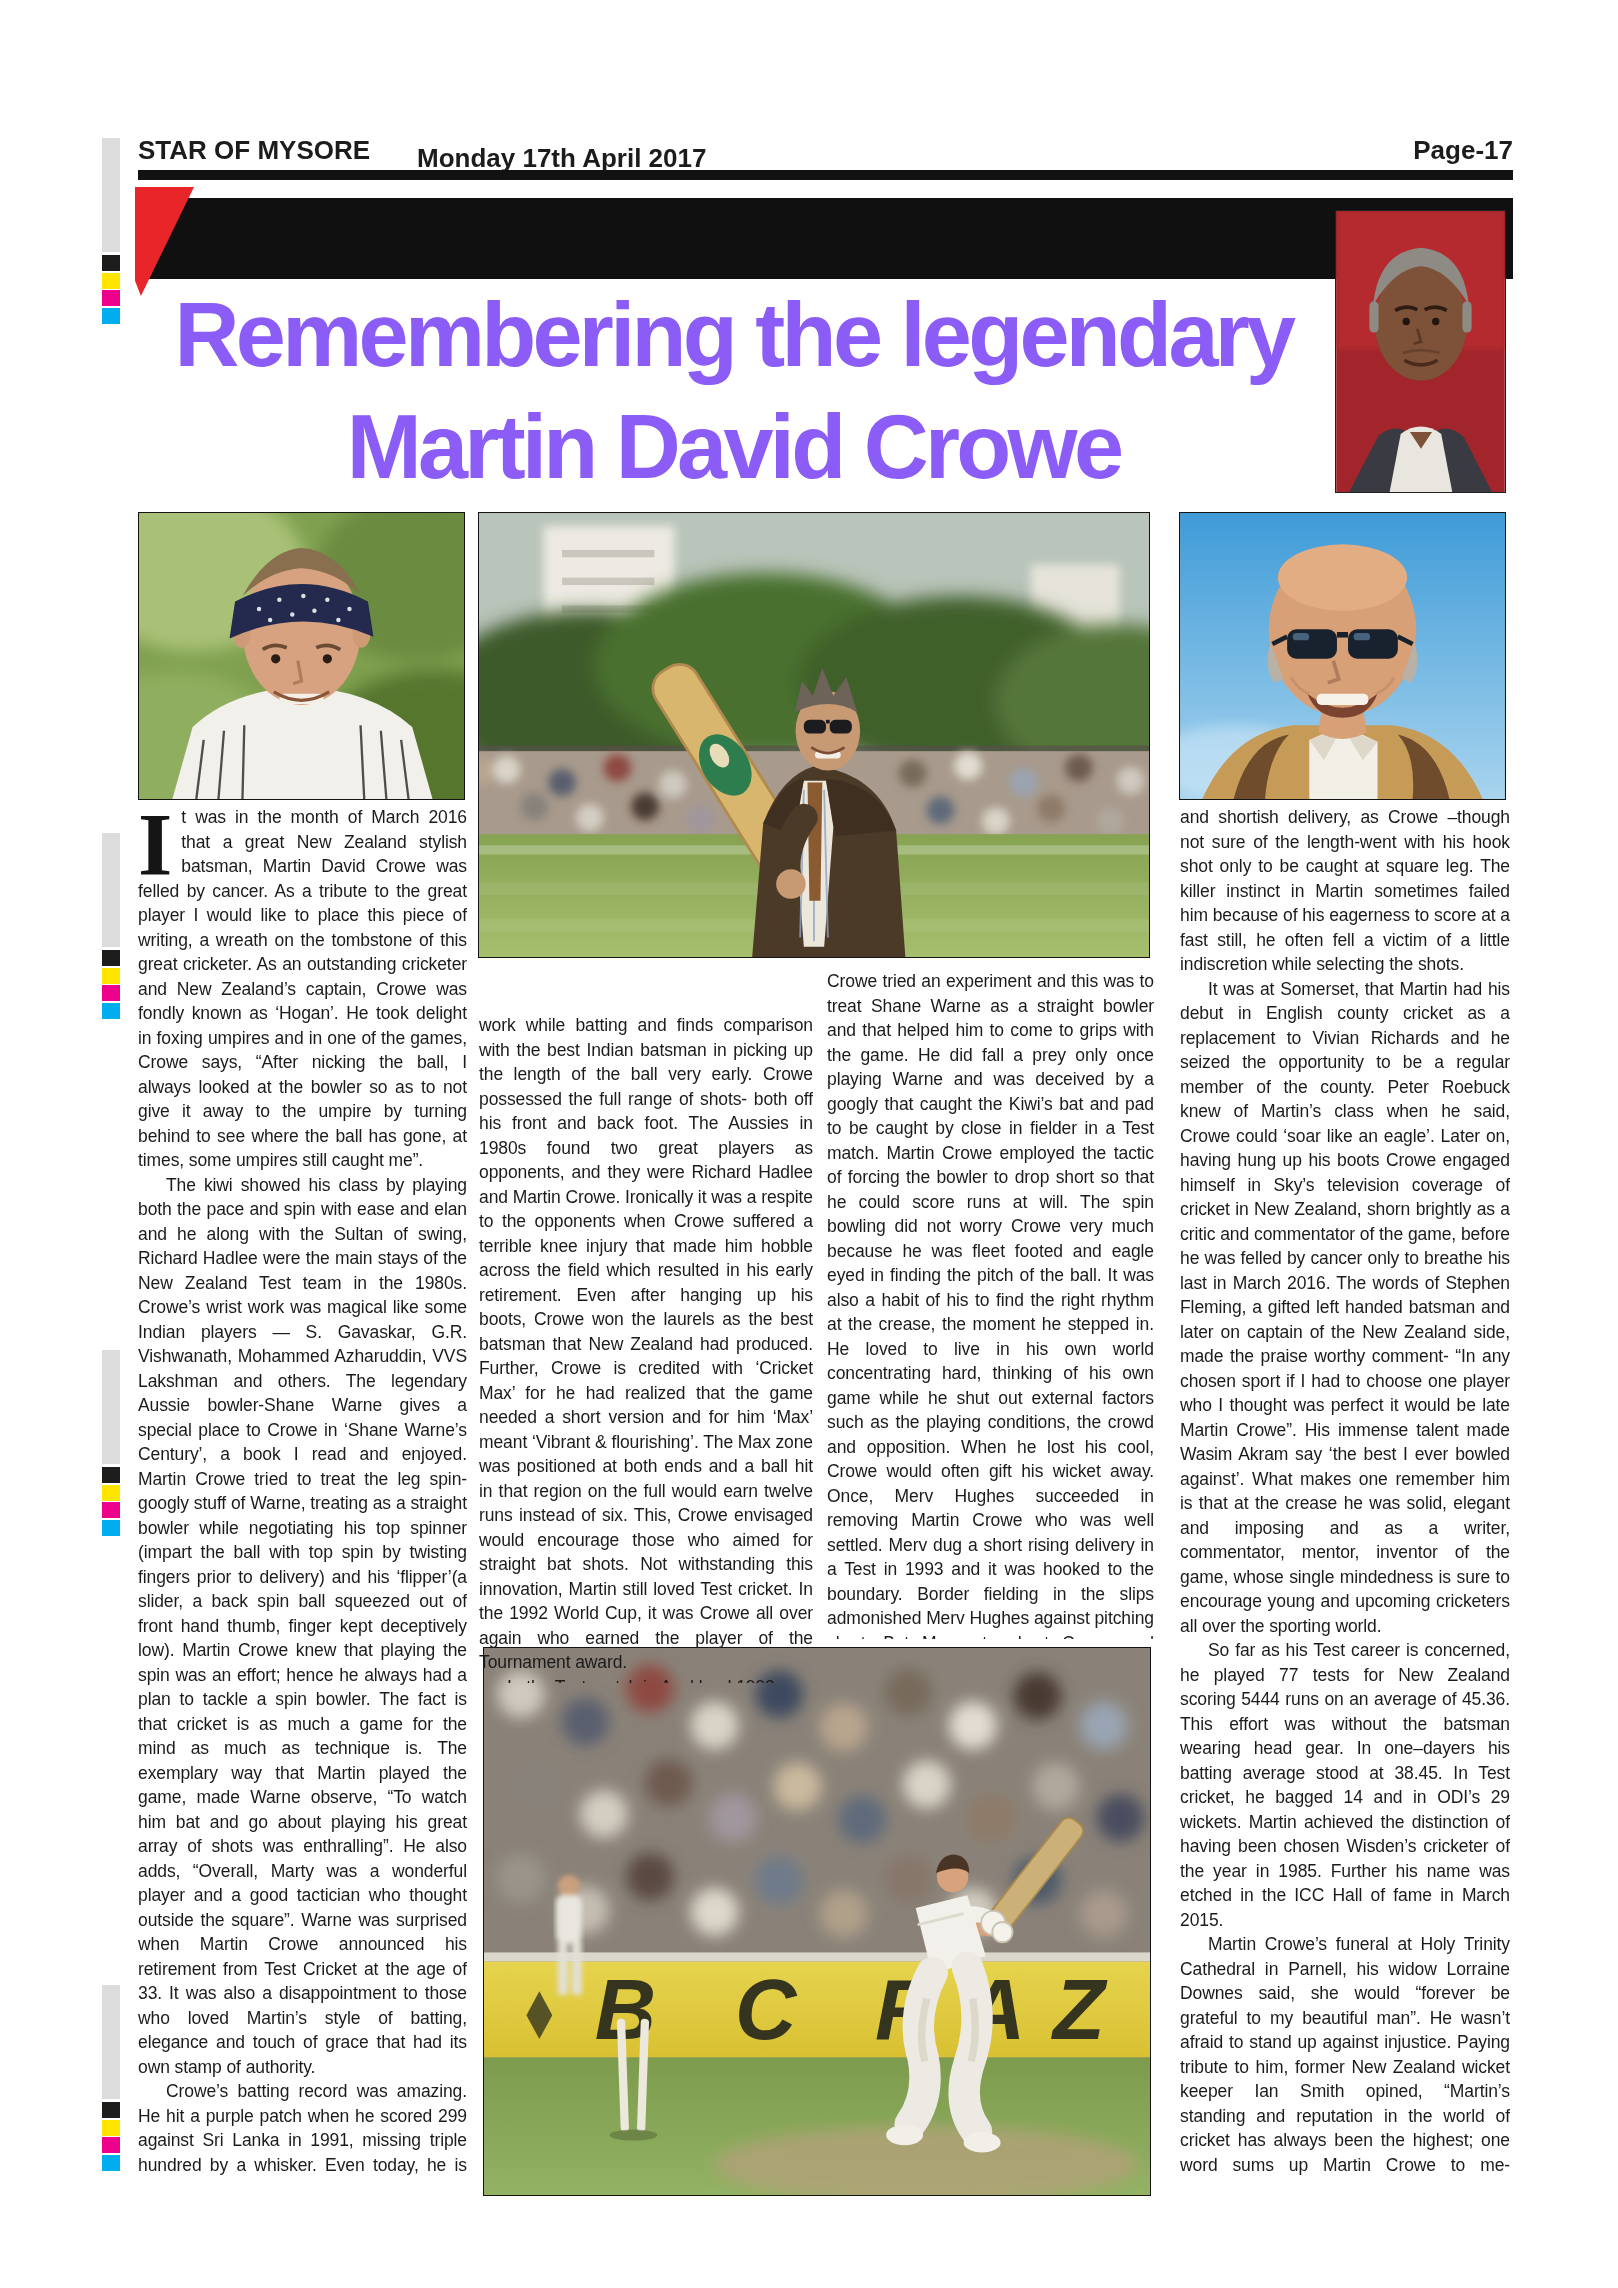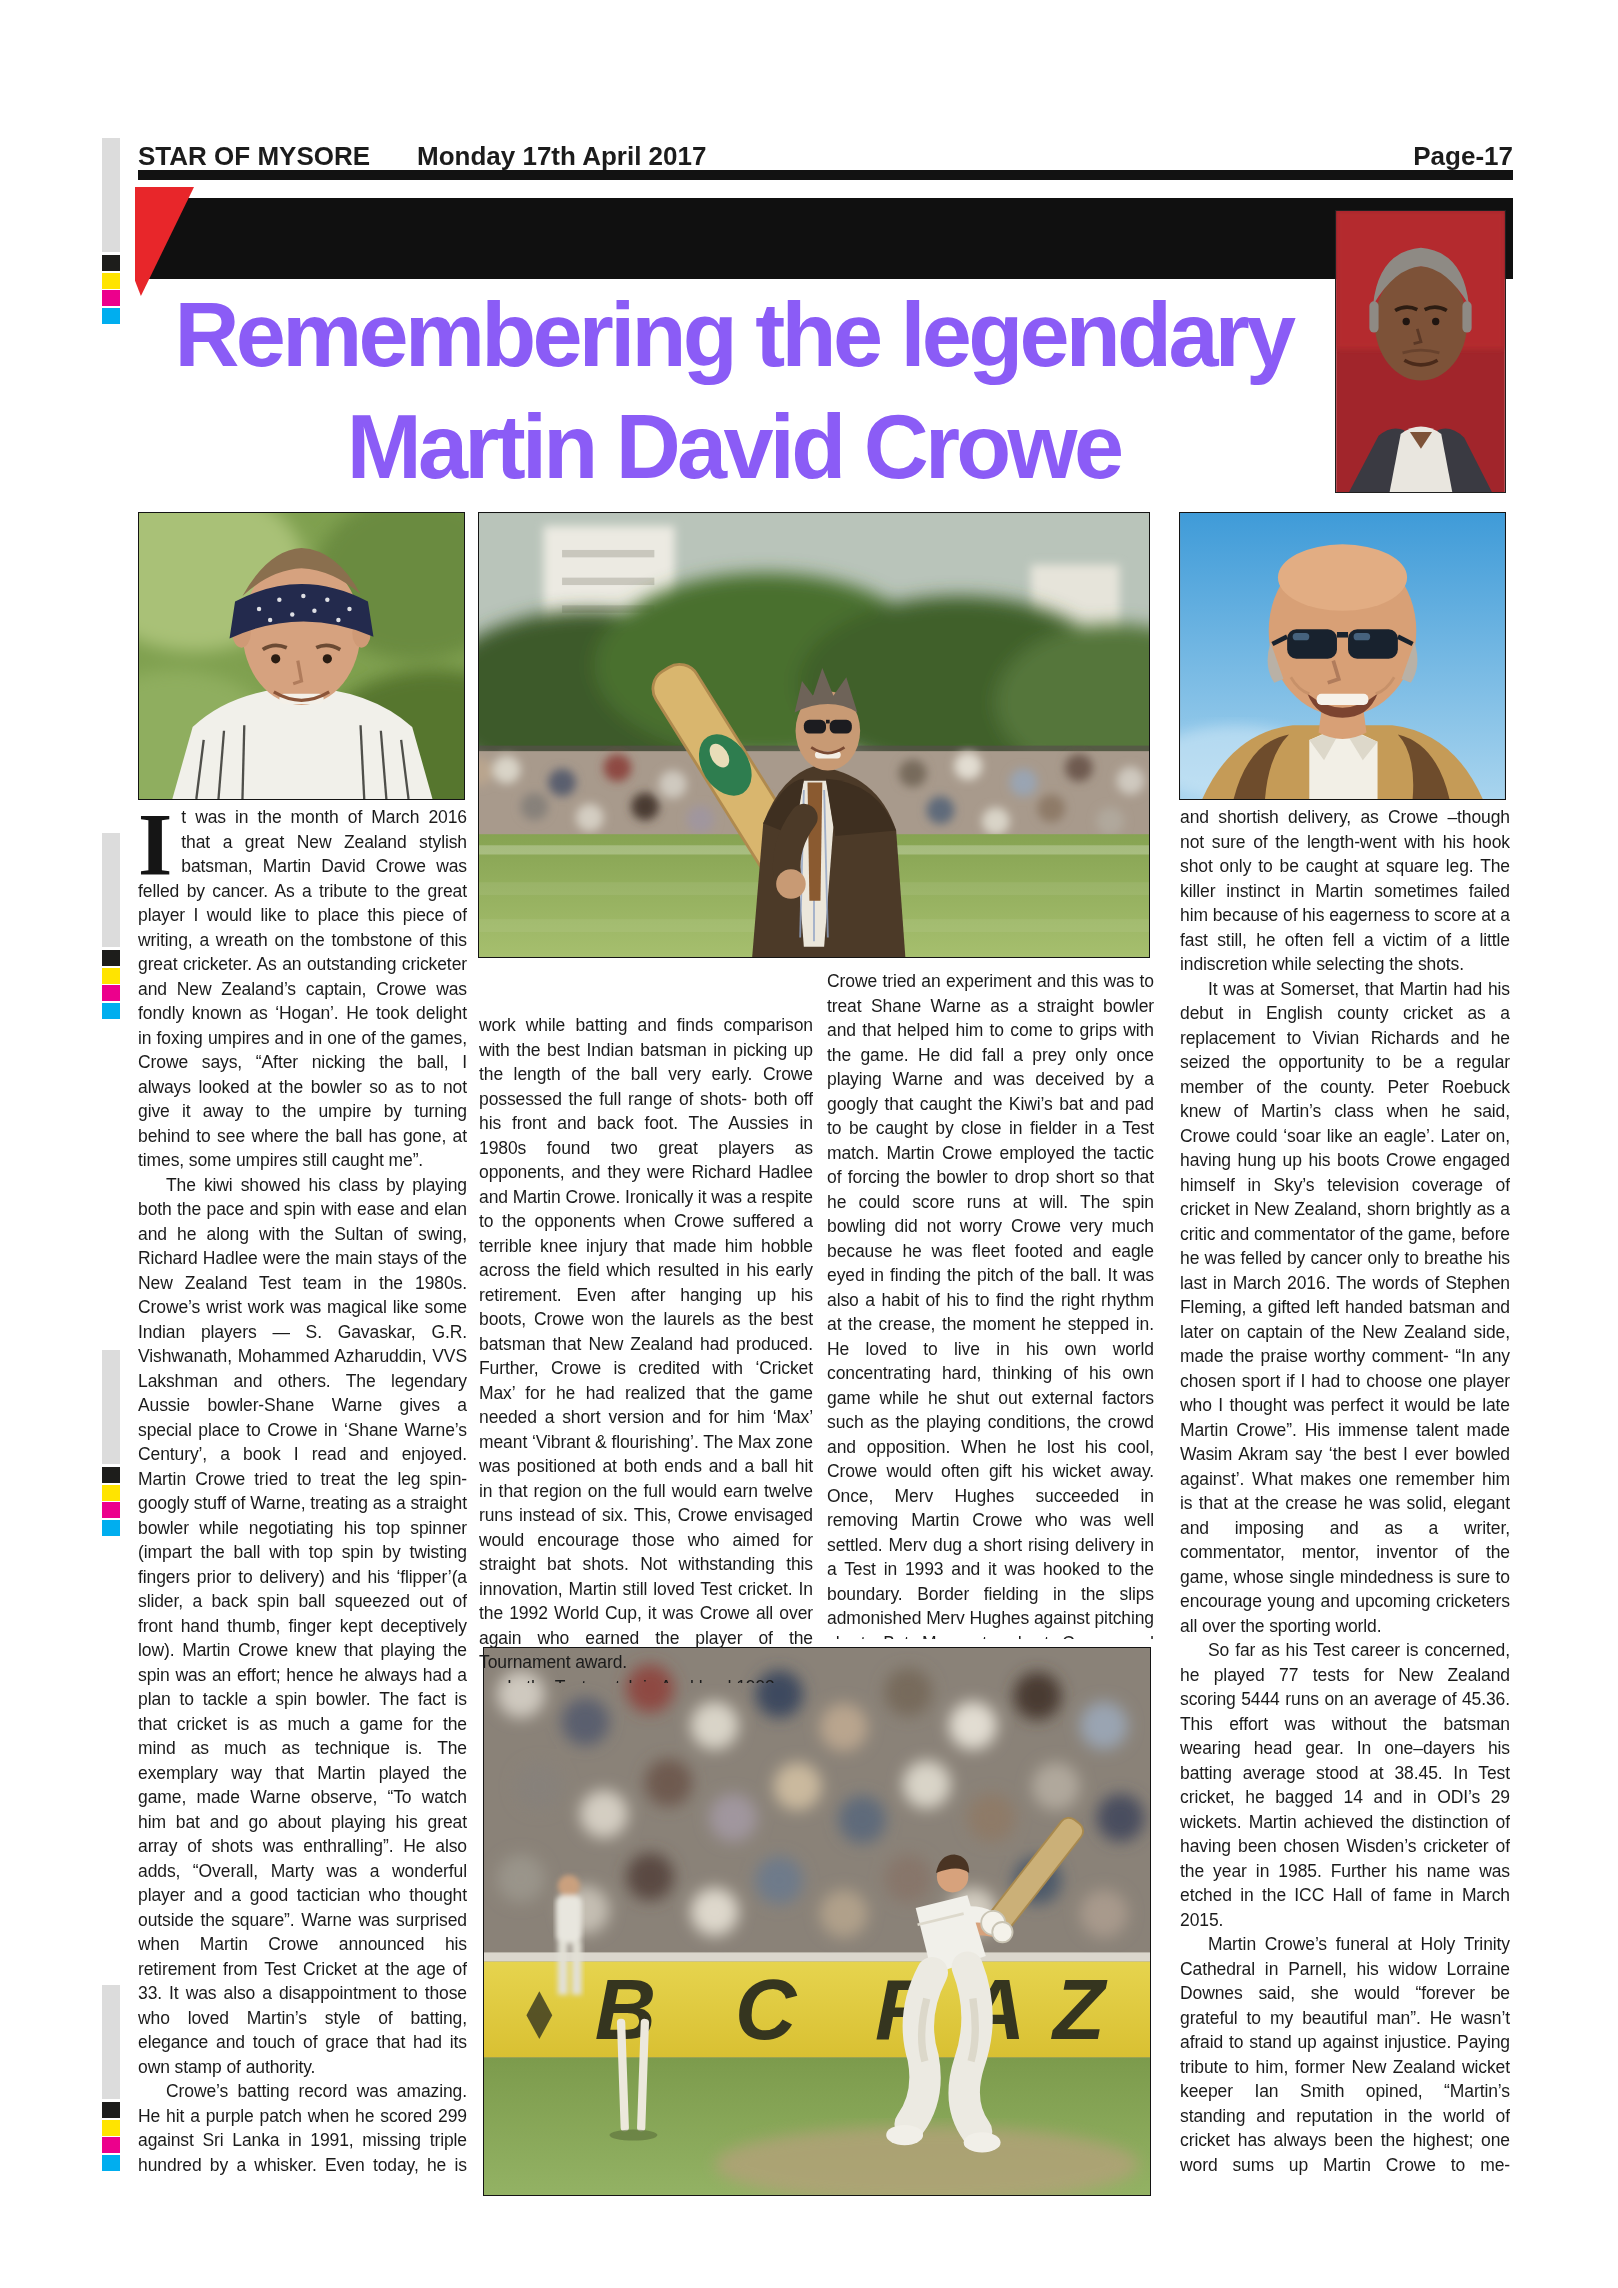--- a/index.html
+++ b/index.html
@@ -1,21 +1,21 @@
 <!DOCTYPE html>
 <html style="font-size:14.8px"><head>
 <meta charset="utf-8">
 <style>
   html,body{margin:0;padding:0;background:#ffffff;}
   #page{position:relative;width:1619px;height:2289px;background:#ffffff;overflow:hidden;
         font-family:"Liberation Sans",sans-serif;color:#1c1c1c;}
   
-  #header{position:absolute;left:138px;top:135px;width:1375px;height:33px;font-weight:bold;font-size:26px;margin-top:6px;}
+  #header{position:absolute;left:138px;top:135px;width:1375px;height:33px;font-weight:bold;font-size:26px;}
   #masthead{position:absolute;left:0;top:0;}
-  #edition-date{position:absolute;left:279px;top:0;text-align:right;}
+  #edition-date{position:absolute;left:279px;top:8px;text-align:right;}
   #page-number{position:absolute;right:0;top:0;}
   #header-rule{position:absolute;left:138px;top:170px;width:1375px;height:10px;background:#121212;}
   
   .regunit{position:absolute;left:102px;width:17.5px;}
   .reg-gray{position:absolute;left:0;top:0;width:17.5px;height:114px;background:#dcdcdc;}
   .reg-k{position:absolute;left:0;top:117px;width:17.5px;height:15.7px;background:#1d1d1b;}
   .reg-y{position:absolute;left:0;top:135px;width:17.5px;height:15.7px;background:#ffe400;}
   .reg-m{position:absolute;left:0;top:152px;width:17.5px;height:15.7px;background:#ec008c;}
   .reg-c{position:absolute;left:0;top:170px;width:17.5px;height:15.7px;background:#00aeef;}
   

